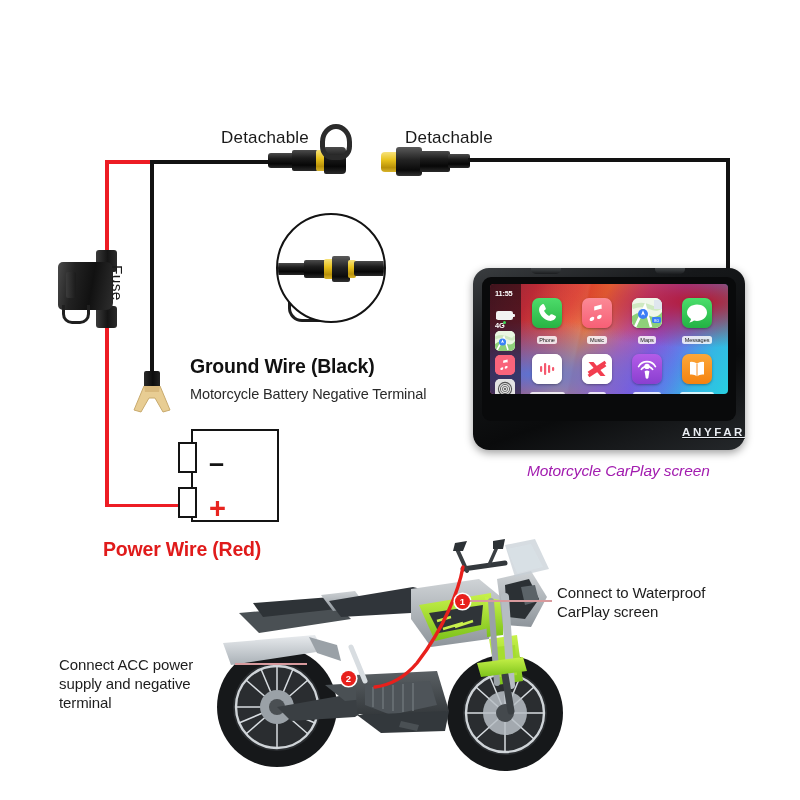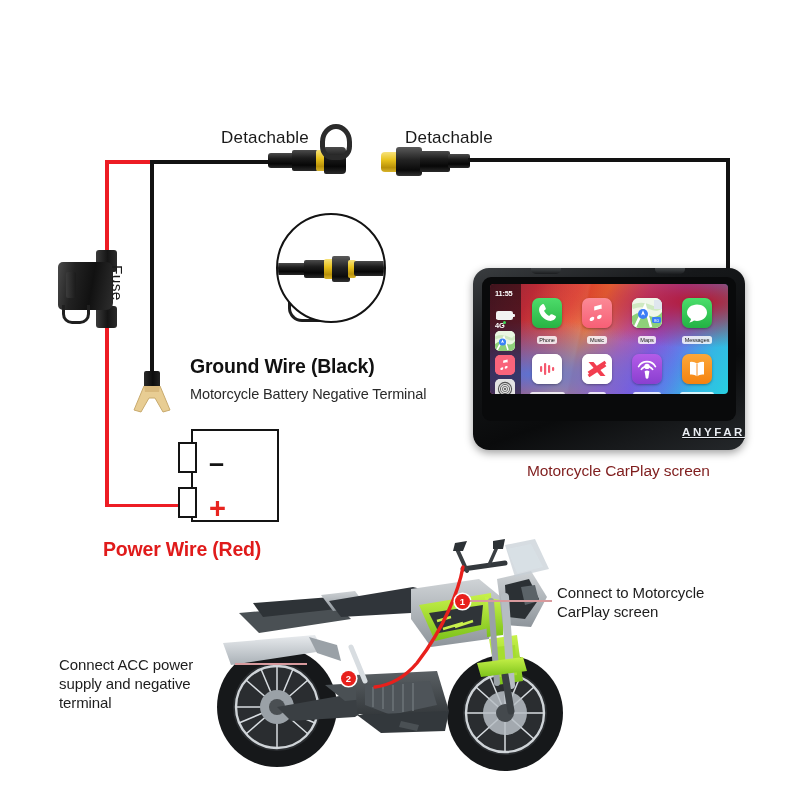--- a/index.html
+++ b/index.html
@@ -64,23 +64,24 @@
   .callout {
     position: absolute;
     font-size: 15px;
     line-height: 1.28;
     color: #1d1d1d;
     letter-spacing: -.1px;
   }
   .screen-cap {
     position: absolute;
     font-size: 15.5px;
-    color: #7f1d1d;
+    color: #a21caf;
     letter-spacing: -.1px;
     white-space: nowrap;
+    font-style: italic;
   }
 
   
   .fuse-body {
     position: absolute;
     background: linear-gradient(100deg,#4a4a4a 0%, #222 28%, #111 60%, #2e2e2e 100%);
     border-radius: 5px 7px 7px 5px;
   }
   .fuse-rib {
     position: absolute;
@@ -671,21 +672,21 @@
     <path d="M258 32 C254 54 240 92 212 128 C200 142 186 150 170 152" stroke="#e8201c" stroke-width="3.4" fill="none" stroke-linecap="round"></path>
   </svg>
 
   <div class="moto-marker" style="left:455px; top:594px;">1</div>
   <div class="moto-marker" style="left:341px; top:671px;">2</div>
 
   <div class="lead-line" style="left:470px; top:600px; width:82px; height:1.6px;"></div>
   <div class="lead-line" style="left:235px; top:663px; width:72px; height:1.6px;"></div>
 
   <div class="callout" style="left:557px; top:583px;">
-    <div>Connect to Motorcycle</div>
+    <div>Connect to Waterproof</div>
     <div>CarPlay screen</div>
   </div>
 
   <div class="callout" style="left:59px; top:655px;">
     <div>Connect ACC power</div>
     <div>supply and negative</div>
     <div>terminal</div>
   </div>
 
 </div>

